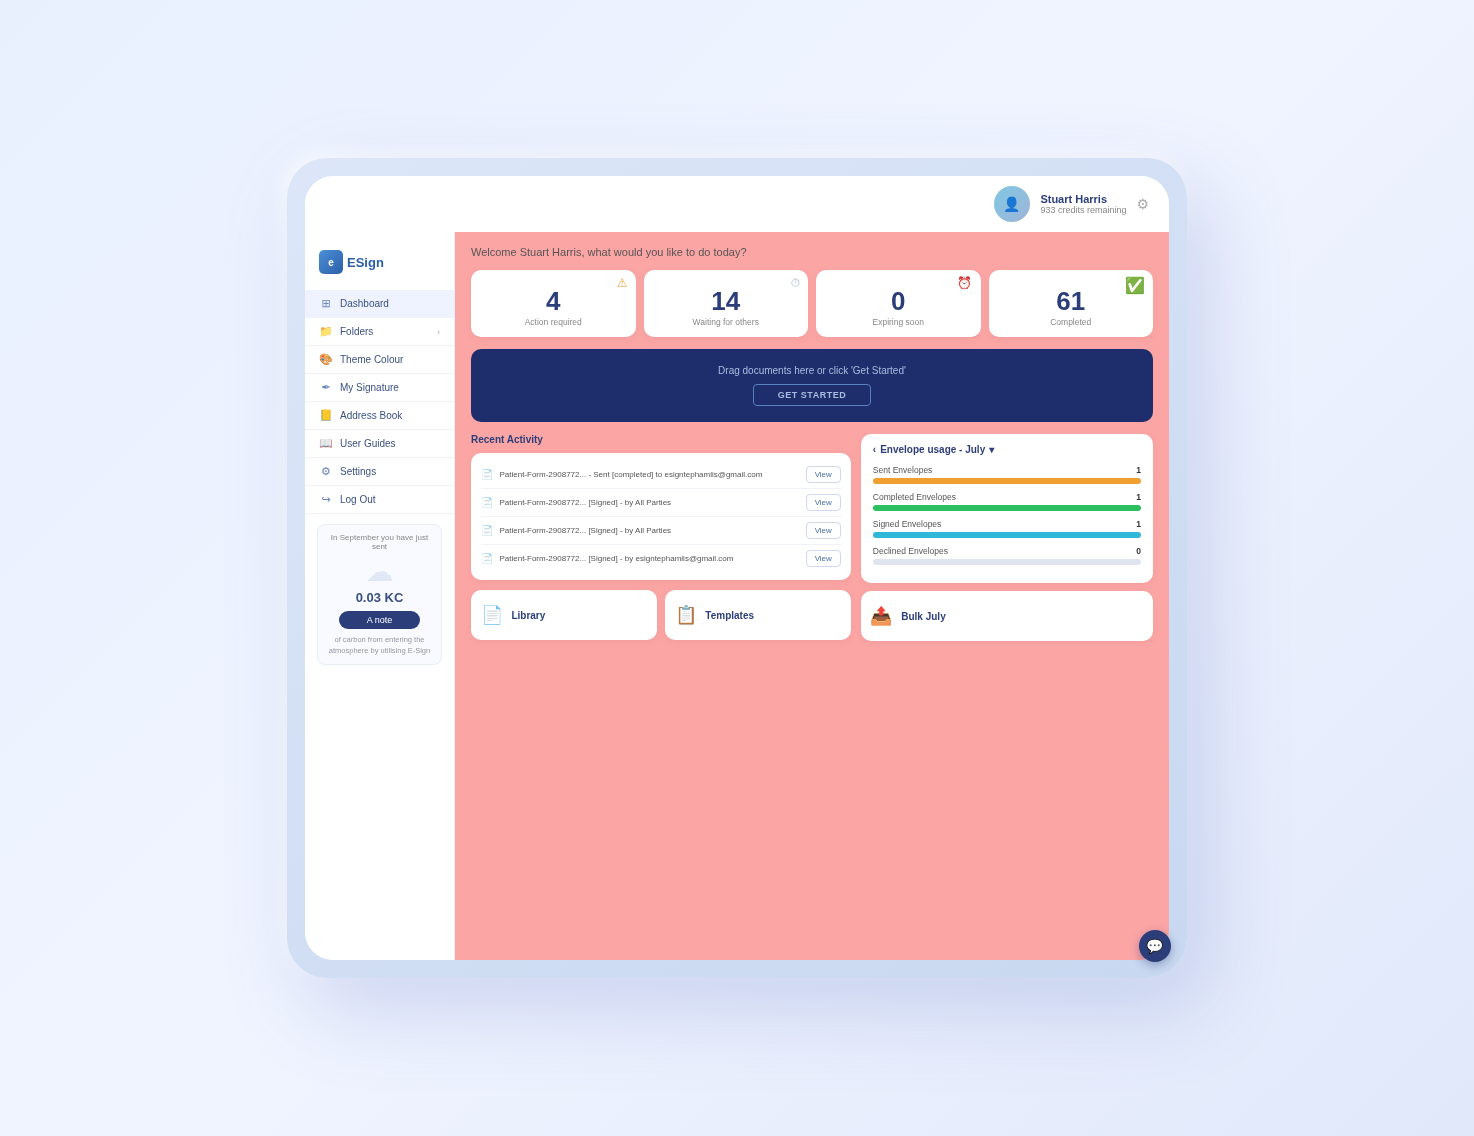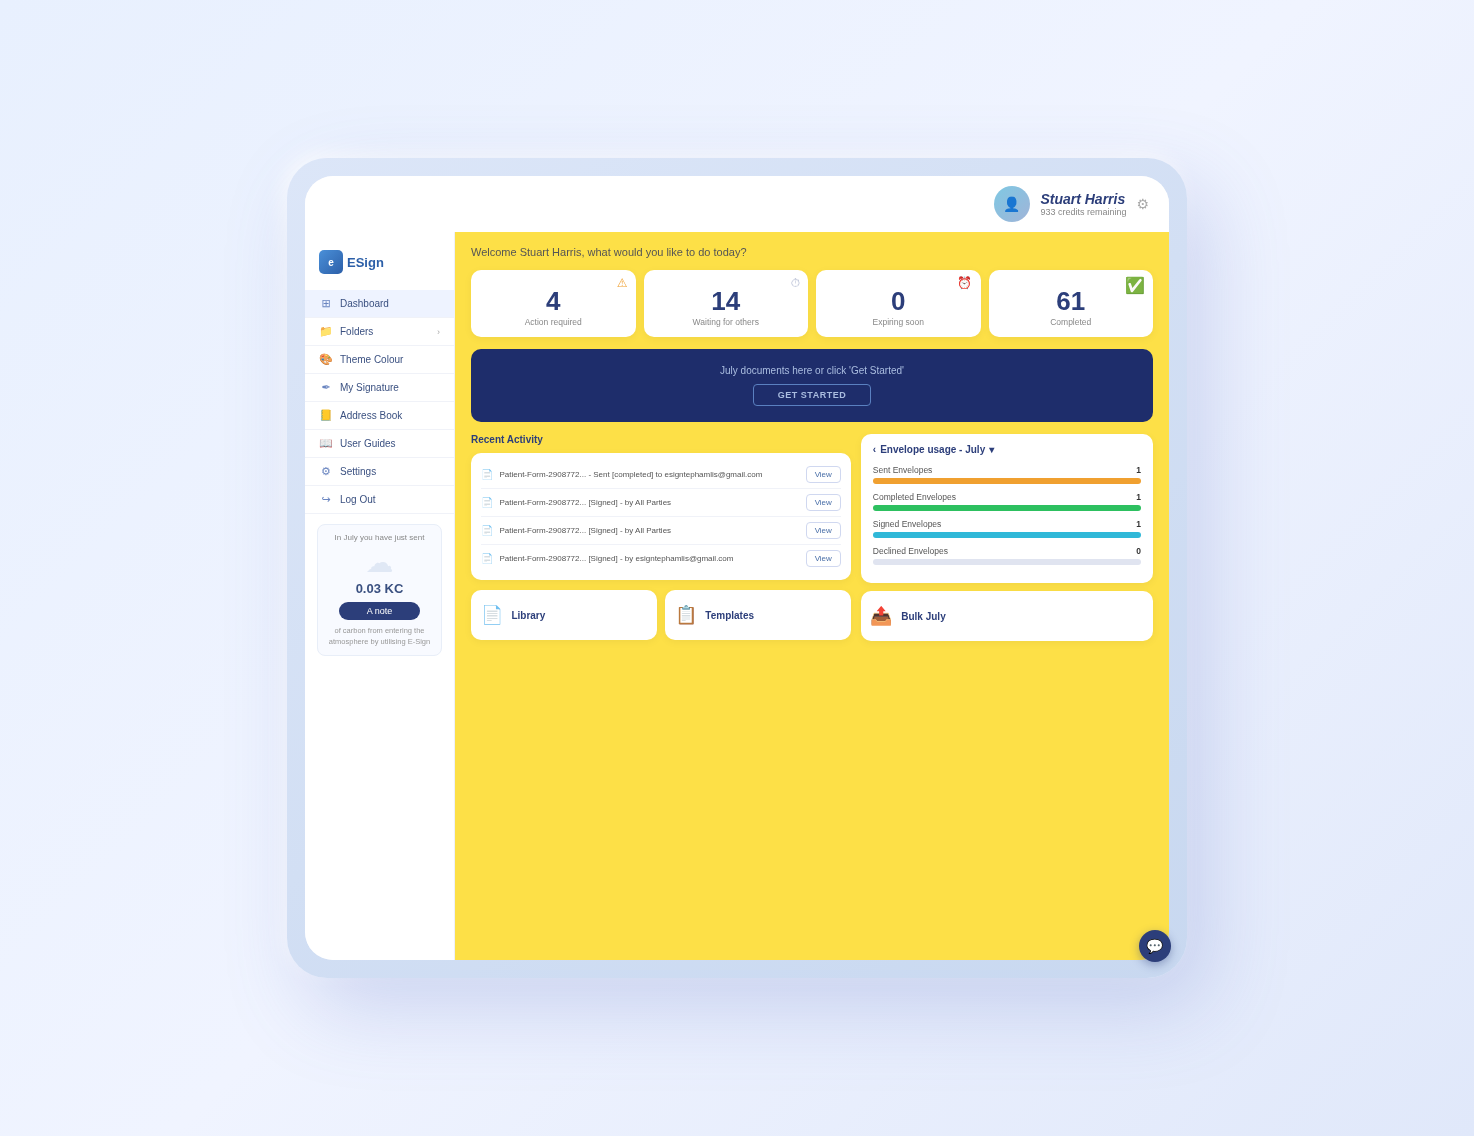--- a/index.html
+++ b/index.html
@@ -53,24 +53,23 @@
       justify-content: center;
       font-size: 14px;
       color: #fff;
       overflow: hidden;
     }
     .user-info {
       display: flex;
       flex-direction: column;
     }
     .user-name {
-      font-size: 14px;
+      font-size: 11px;
       font-weight: 600;
       color: #2c3e7a;
-      font-style: italic;
     }
     .user-credits {
       font-size: 9px;
       color: #888;
     }
     .gear-icon {
       font-size: 14px;
       color: #aaa;
       cursor: pointer;
     }
@@ -166,21 +165,21 @@
       border-radius: 12px;
       padding: 4px 28px;
       font-size: 9px;
       cursor: pointer;
     }
 
     
     .content {
       flex: 1;
       padding: 14px 16px;
-      background: #fde047;
+      background: #fca5a5;
       overflow-y: auto;
     }
 
     .welcome-text {
       font-size: 11px;
       color: #555;
       margin-bottom: 12px;
     }
 
     
@@ -457,21 +456,21 @@
         <div class="sidebar-item">
           <span class="sidebar-item-icon">⚙</span>
           <span class="sidebar-item-label">Settings</span>
         </div>
         <div class="sidebar-item">
           <span class="sidebar-item-icon">↪</span>
           <span class="sidebar-item-label">Log Out</span>
         </div>
 
         <div class="carbon-box">
-          <span style="display:block;margin-bottom:4px;">In July you have just sent</span>
+          <span style="display:block;margin-bottom:4px;">In September you have just sent</span>
           <div style="text-align:center;margin:4px 0;">
             <span class="cloud-icon">☁</span>
             <div style="font-size:13px;font-weight:700;color:#3a5080;">
               <span>0.03</span>
               <span>KC</span>
             </div>
           </div>
           <button class="anote-btn">A note</button>
           <span style="display:block;margin-top:4px;font-size:7.5px;color:#999;line-height:1.4;">of carbon from entering the atmosphere by utilising E-Sign</span>
         </div>
@@ -499,21 +498,21 @@
             <span class="stat-label">Expiring soon</span>
           </div>
           <div class="stat-card stat-completed">
             <span class="stat-badge check-badge">✅</span>
             <span class="stat-number">61</span>
             <span class="stat-label">Completed</span>
           </div>
         </div>
 
         <div class="drag-zone">
-          <div class="drag-text">July documents here or click 'Get Started'</div>
+          <div class="drag-text">Drag documents here or click 'Get Started'</div>
           <button class="get-started-btn">GET STARTED</button>
         </div>
 
         <div class="bottom-cols">
 
           <div class="left-col">
             <div class="section-title">Recent Activity</div>
             <div class="activity-card">
               <div class="activity-item">
                 <span class="activity-doc-icon">📄</span>

